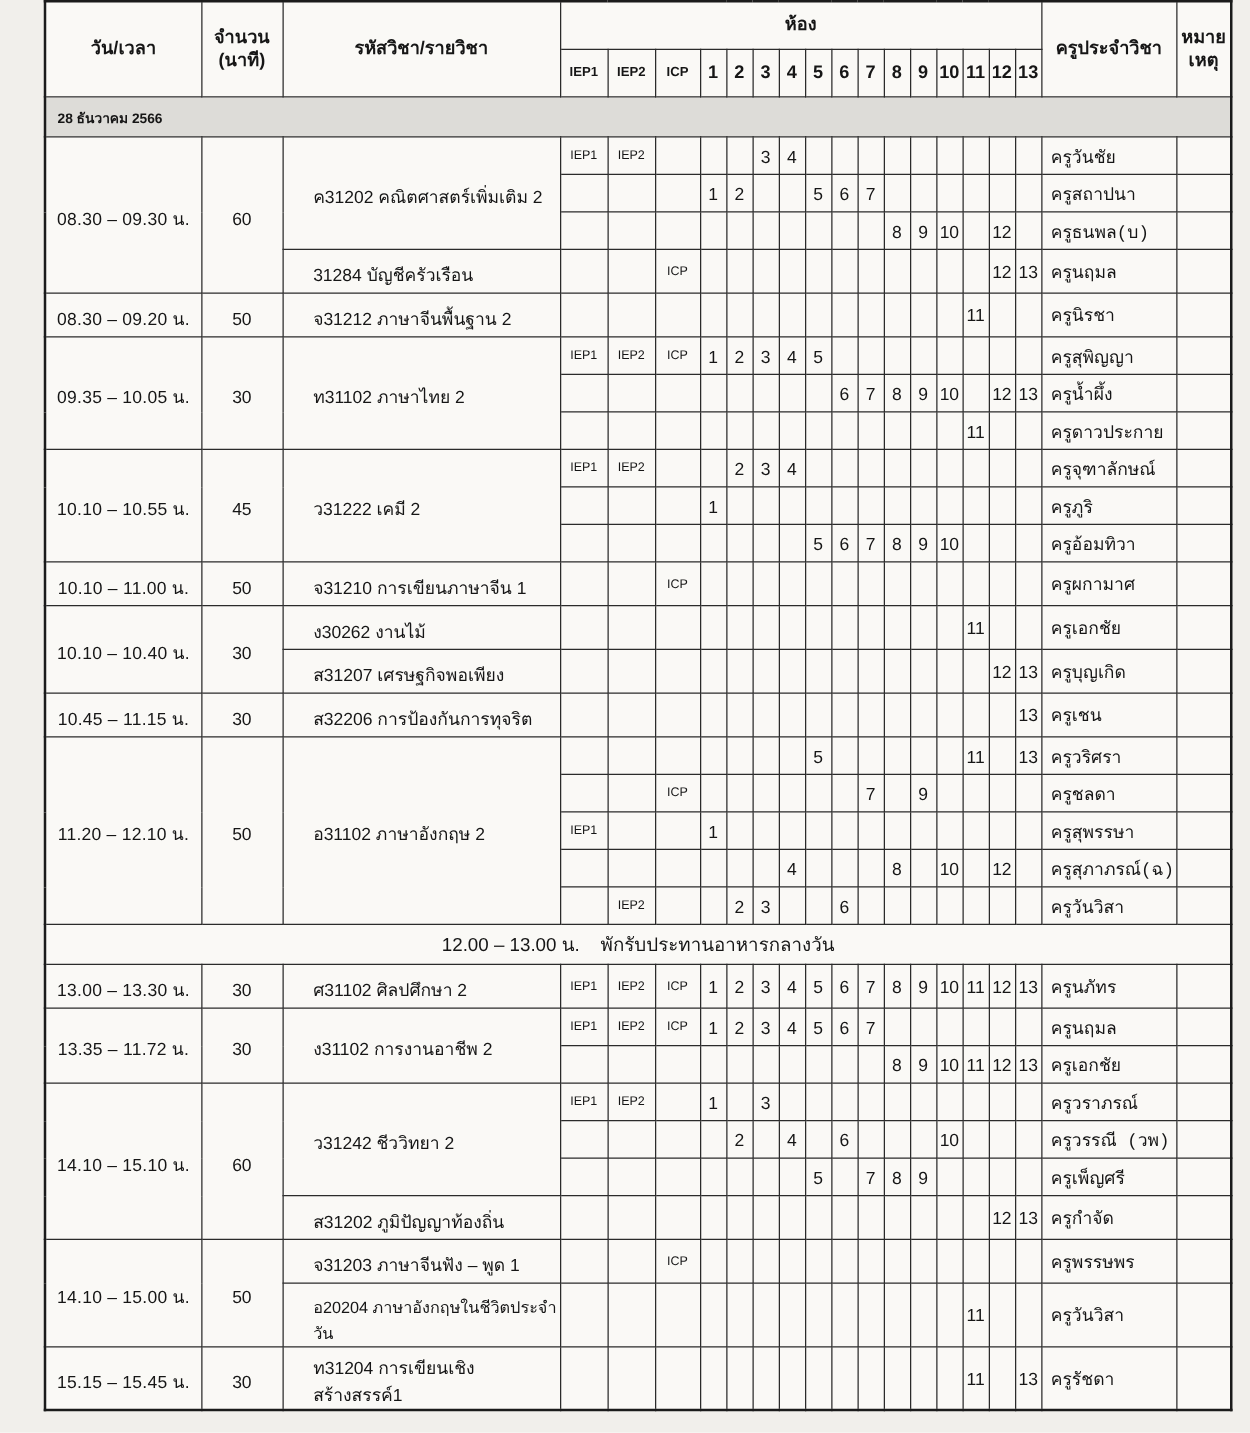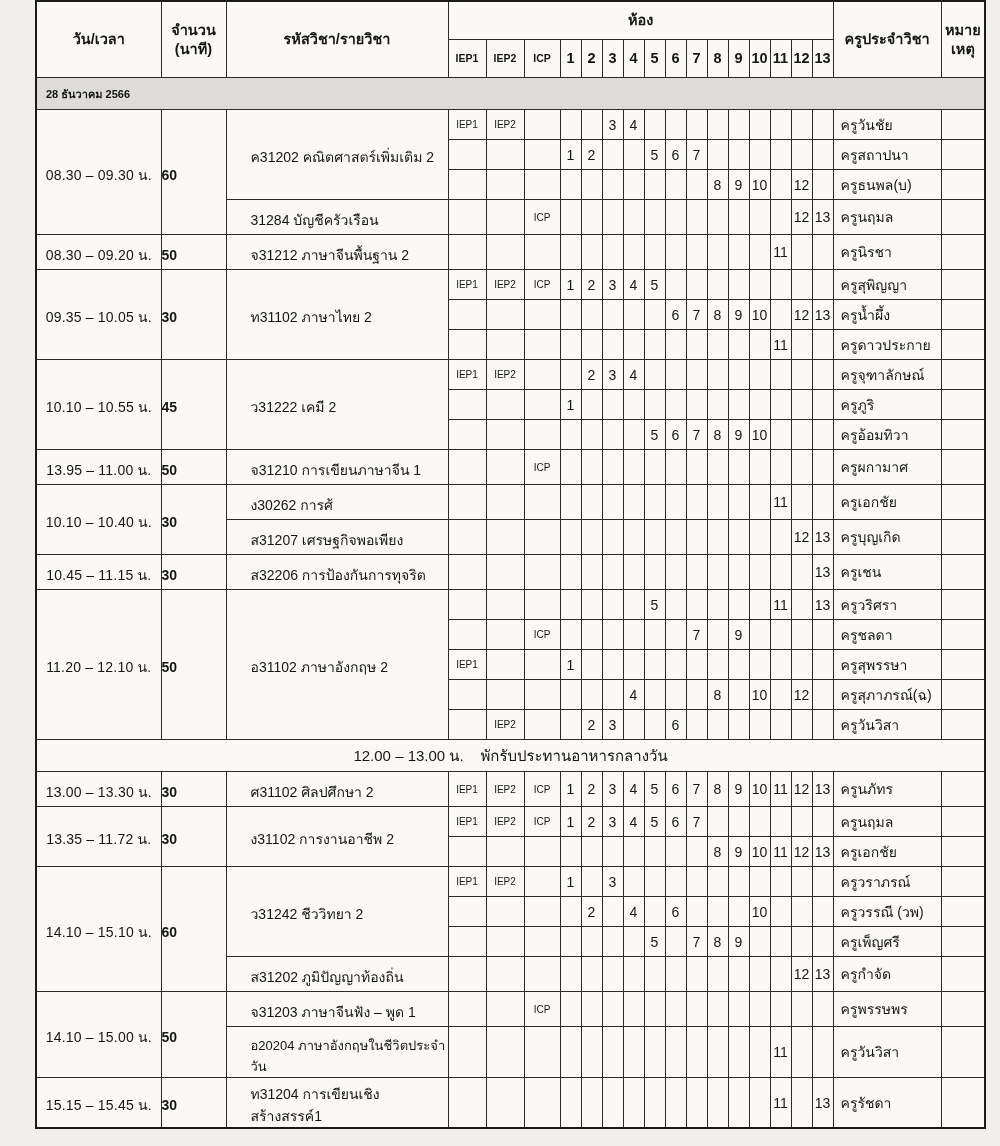--- a/index.html
+++ b/index.html
@@ -36,26 +36,26 @@
     height:37px;background:#faf9f6;
   }
   th.room-sub{font-size:13.5px;}
   th.room-sub.iep{font-size:10.5px;font-weight:bold;}
   
   .timetable tbody td{height:29px;font-size:14px;vertical-align:middle;}
   td.time-cell,td.duration-cell,td.subject-cell{
     vertical-align:top;padding-top:5px;
   }
   td.time-cell{text-align:center;letter-spacing:.2px;}
-  td.duration-cell{text-align:left;font-weight:bold;}
+  td.duration-cell{text-align:center;}
   td.subject-cell{text-align:left;padding-left:24px;font-size:14.5px;}
   td.subject-cell.small{font-size:13px;padding-top:8px;}
   td.room-cell{text-align:center;font-size:13px;}
   td.room-cell.iep{font-size:10px;}
-  td.teacher-cell{text-align:left;padding-left:7px;font-size:14.5px;}
+  td.teacher-cell{text-align:left;padding-left:7px;font-size:14.5px;font-family:Liberation Mono, monospace;}
   td.note-cell{}
   tr.date-row td{
     background:#dddcd8;
     font-weight:bold;font-size:11px;
     text-align:left;padding:2px 0 2px 9px;height:27px;
     vertical-align:middle;
   }
   tr.lunch-row td{
     text-align:center;font-size:15px;
     height:31px;vertical-align:middle;white-space:pre;
@@ -349,21 +349,21 @@
           <td class="room-cell">8</td>
           <td class="room-cell">9</td>
           <td class="room-cell">10</td>
           <td class="room-cell"></td>
           <td class="room-cell"></td>
           <td class="room-cell"></td>
           <td class="teacher-cell">ครูอ้อมทิวา</td>
           <td class="note-cell"></td>
         </tr>
         <tr>
-          <td class="time-cell" rowspan="1">13.95 – 11.00 น.</td>
+          <td class="time-cell" rowspan="1">10.10 – 11.00 น.</td>
           <td class="duration-cell" rowspan="1">50</td>
           <td class="subject-cell" rowspan="1">จ31210 การเขียนภาษาจีน 1</td>
           <td class="room-cell"></td>
           <td class="room-cell"></td>
           <td class="room-cell iep">ICP</td>
           <td class="room-cell"></td>
           <td class="room-cell"></td>
           <td class="room-cell"></td>
           <td class="room-cell"></td>
           <td class="room-cell"></td>
@@ -374,21 +374,21 @@
           <td class="room-cell"></td>
           <td class="room-cell"></td>
           <td class="room-cell"></td>
           <td class="room-cell"></td>
           <td class="teacher-cell">ครูผกามาศ</td>
           <td class="note-cell"></td>
         </tr>
         <tr>
           <td class="time-cell" rowspan="2">10.10 – 10.40 น.</td>
           <td class="duration-cell" rowspan="2">30</td>
-          <td class="subject-cell" rowspan="1">ง30262 การศ้</td>
+          <td class="subject-cell" rowspan="1">ง30262 งานไม้</td>
           <td class="room-cell"></td>
           <td class="room-cell"></td>
           <td class="room-cell"></td>
           <td class="room-cell"></td>
           <td class="room-cell"></td>
           <td class="room-cell"></td>
           <td class="room-cell"></td>
           <td class="room-cell"></td>
           <td class="room-cell"></td>
           <td class="room-cell"></td>

